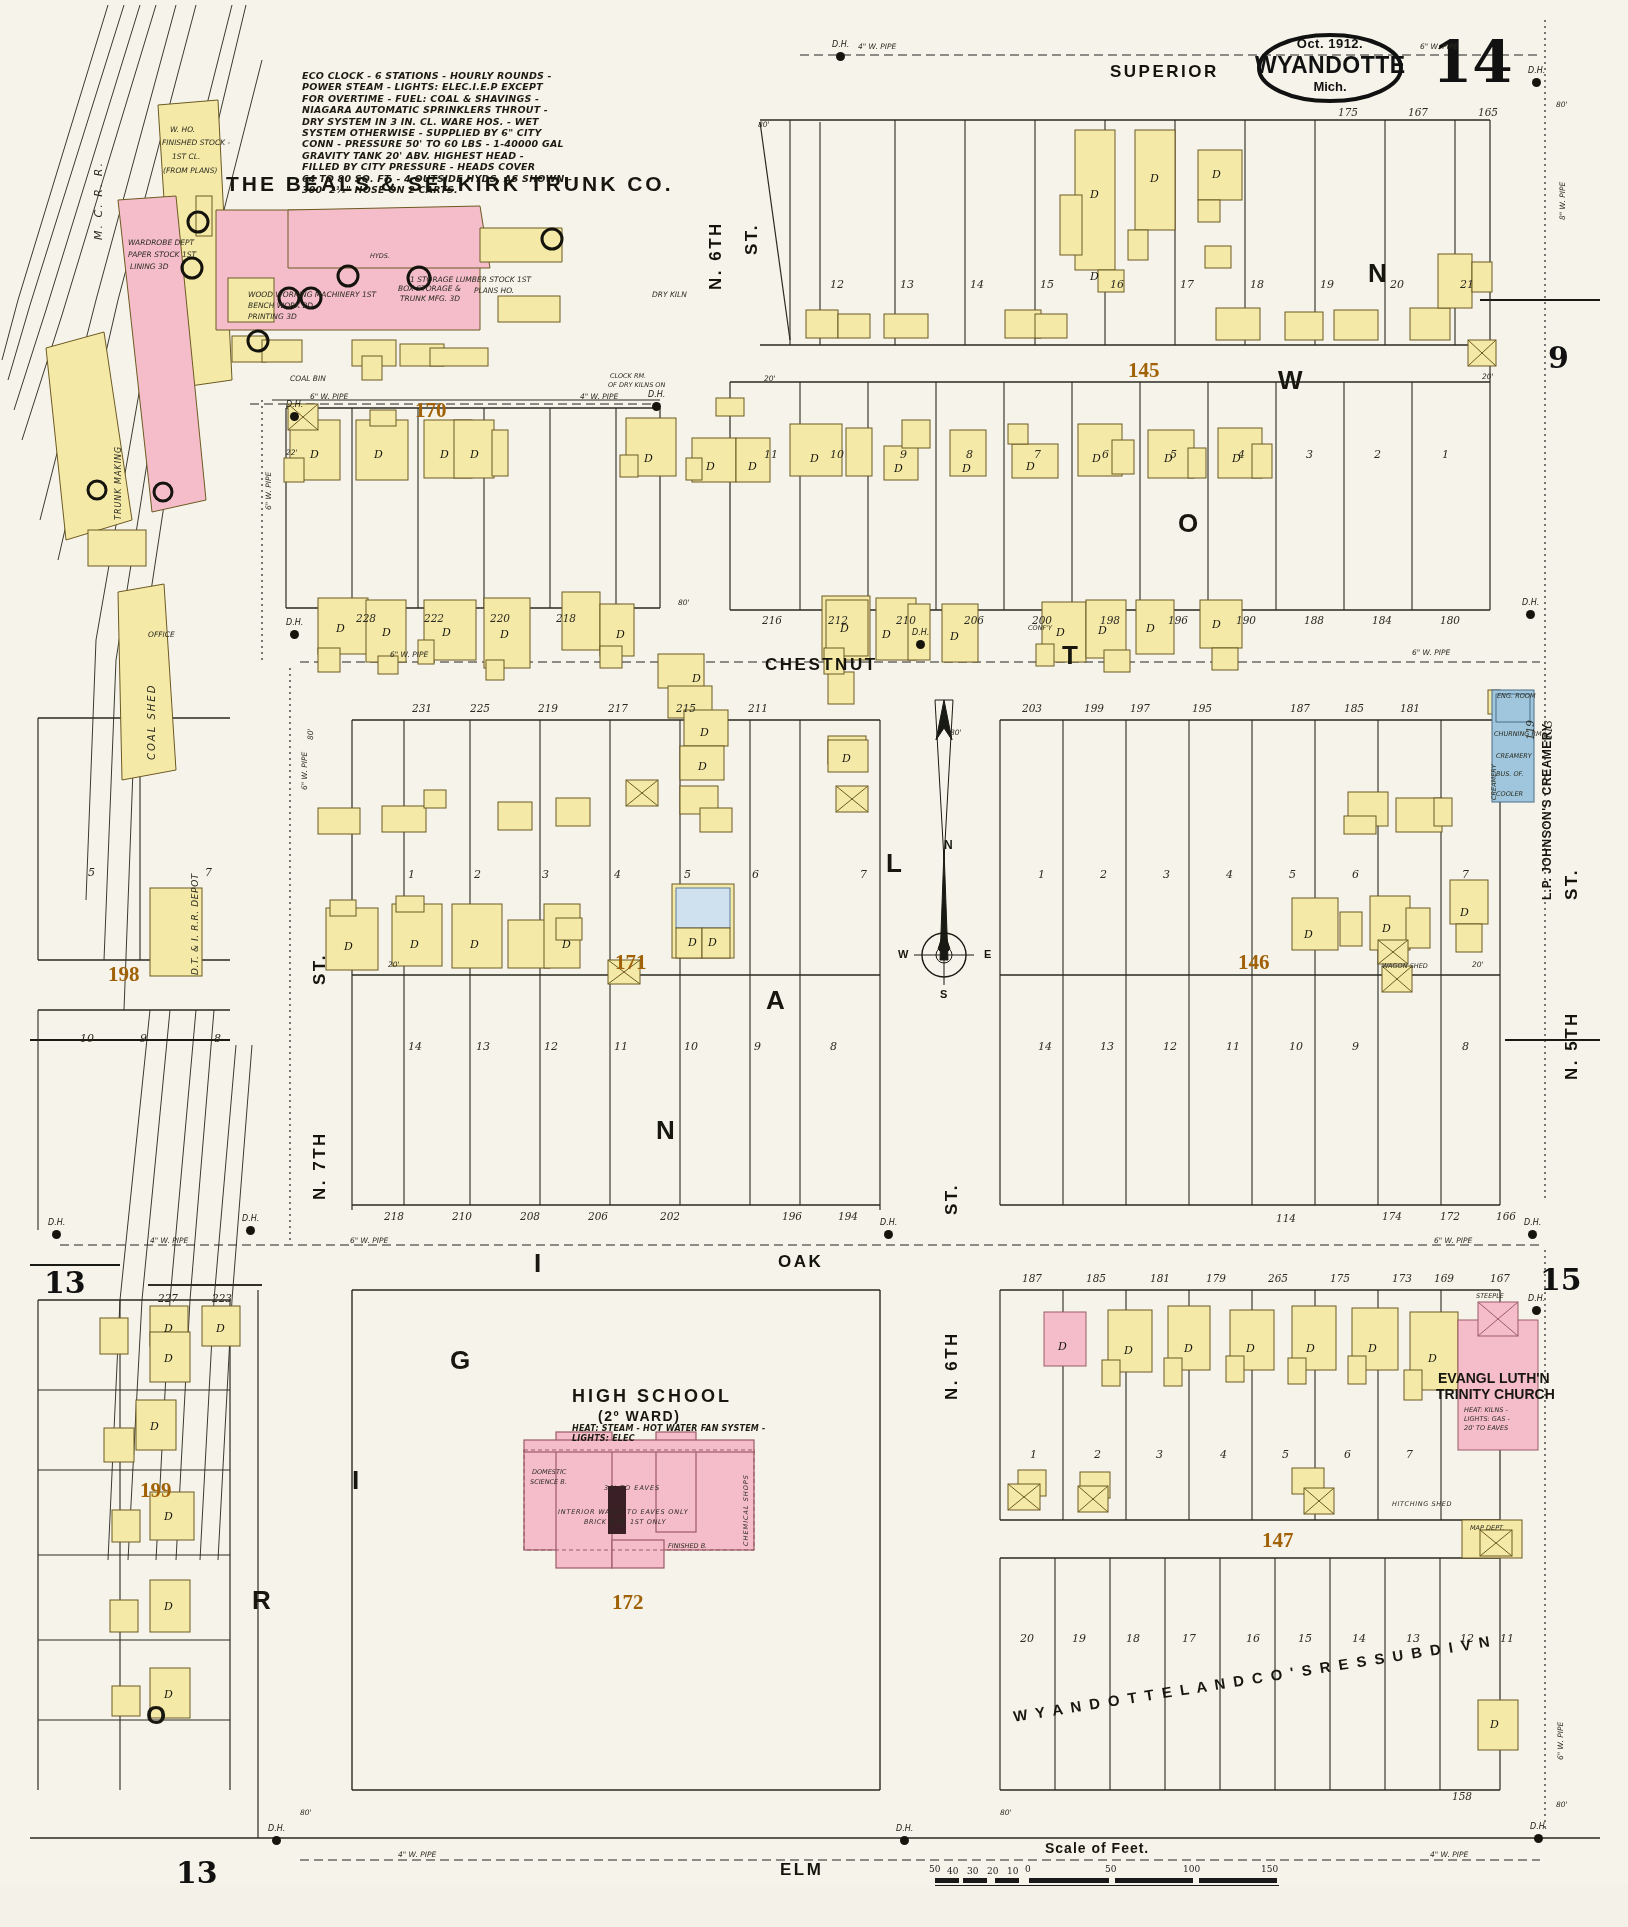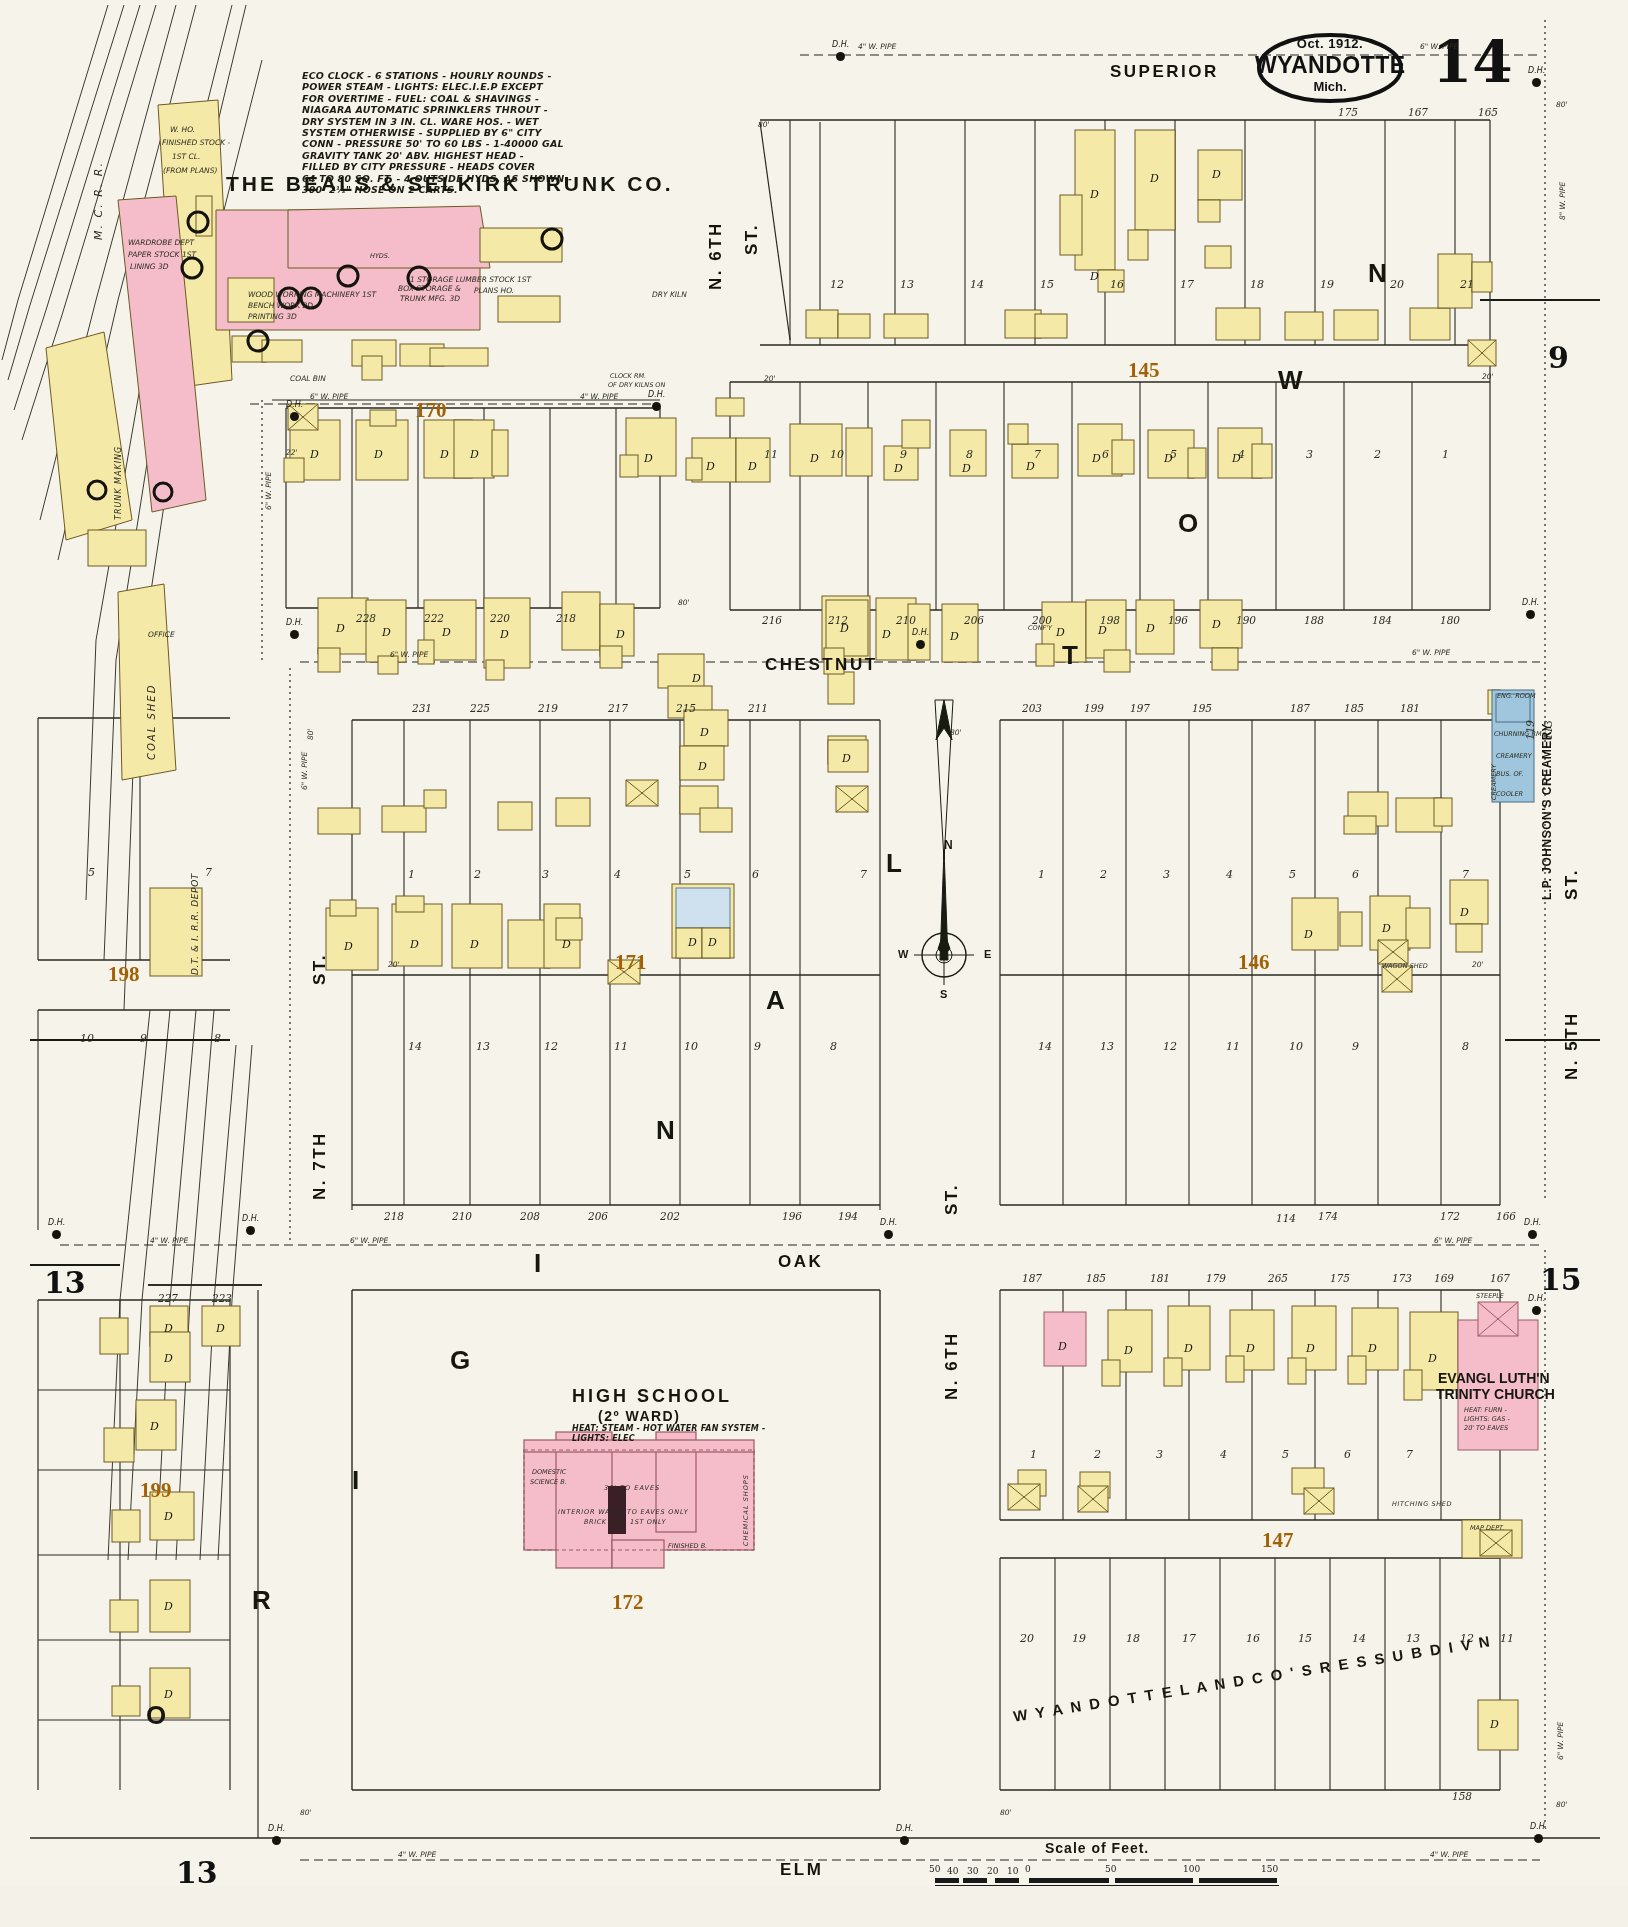--- a/index.html
+++ b/index.html
@@ -761,21 +761,21 @@
  <div class="t lotnum" style="left:1462px;top:868px;">7</div>
 
  <div class="t lotnum" style="left:1038px;top:1040px;">14</div>
  <div class="t lotnum" style="left:1100px;top:1040px;">13</div>
  <div class="t lotnum" style="left:1163px;top:1040px;">12</div>
  <div class="t lotnum" style="left:1226px;top:1040px;">11</div>
  <div class="t lotnum" style="left:1289px;top:1040px;">10</div>
  <div class="t lotnum" style="left:1352px;top:1040px;">9</div>
  <div class="t lotnum" style="left:1462px;top:1040px;">8</div>
 
- <div class="t housenum" style="left:1318px;top:1210px;text-align:center;">174</div>
+ <div class="t housenum" style="left:1382px;top:1210px;text-align:center;">174</div>
  <div class="t housenum" style="left:1440px;top:1210px;">172</div>
  <div class="t housenum" style="left:1496px;top:1210px;">166</div>
 
  <div class="t housenum" style="left:1022px;top:1272px;">187</div>
  <div class="t housenum" style="left:1086px;top:1272px;">185</div>
  <div class="t housenum" style="left:1150px;top:1272px;">181</div>
  <div class="t housenum" style="left:1206px;top:1272px;">179</div>
  <div class="t housenum" style="left:1268px;top:1272px;">265</div>
  <div class="t housenum" style="left:1330px;top:1272px;">175</div>
  <div class="t housenum" style="left:1392px;top:1272px;">173</div>
@@ -824,21 +824,21 @@
  <div class="t tiny2" style="left:604px;top:1452px;letter-spacing:1px;margin-top:32px;">36' TO EAVES</div>
  <div class="t tiny2" style="left:532px;top:1468px;">DOMESTIC</div>
  <div class="t tiny2" style="left:530px;top:1478px;">SCIENCE B.</div>
  <div class="t tiny2" style="left:558px;top:1508px;letter-spacing:.8px;">INTERIOR WALLS TO EAVES ONLY</div>
  <div class="t tiny2" style="left:584px;top:1518px;letter-spacing:.6px;">BRICK 8 IN. 1ST ONLY</div>
  <div class="t tiny2" style="left:668px;top:1542px;">FINISHED B.</div>
  <div class="t tiny2 rot90" style="left:742px;top:1546px;letter-spacing:1px;">CHEMICAL SHOPS</div>
 
  <div class="t blk" style="left:1438px;top:1370px;font-size:14px;">EVANGL LUTH'N</div>
  <div class="t blk" style="left:1436px;top:1386px;font-size:14px;">TRINITY CHURCH</div>
- <div class="t tiny2" style="left:1464px;top:1406px;">HEAT: FURN -</div>
+ <div class="t tiny2" style="left:1464px;top:1406px;">HEAT: KILNS -</div>
  <div class="t tiny2" style="left:1464px;top:1415px;">LIGHTS: GAS -</div>
  <div class="t tiny2" style="left:1464px;top:1424px;">20' TO EAVES</div>
  <div class="t tiny2" style="left:1476px;top:1292px;">STEEPLE</div>
 
  <div class="t rot90 blk" style="left:1540px;top:900px;font-size:12px;letter-spacing:.5px;">L.P. JOHNSON'S CREAMERY</div>
  <div class="t tiny2" style="left:1497px;top:692px;">ENG. ROOM</div>
  <div class="t tiny2" style="left:1494px;top:730px;">CHURNING RM.</div>
  <div class="t tiny2" style="left:1496px;top:752px;">CREAMERY</div>
  <div class="t tiny2" style="left:1496px;top:770px;">BUS. OF.</div>
  <div class="t tiny2" style="left:1496px;top:790px;">COOLER</div>

